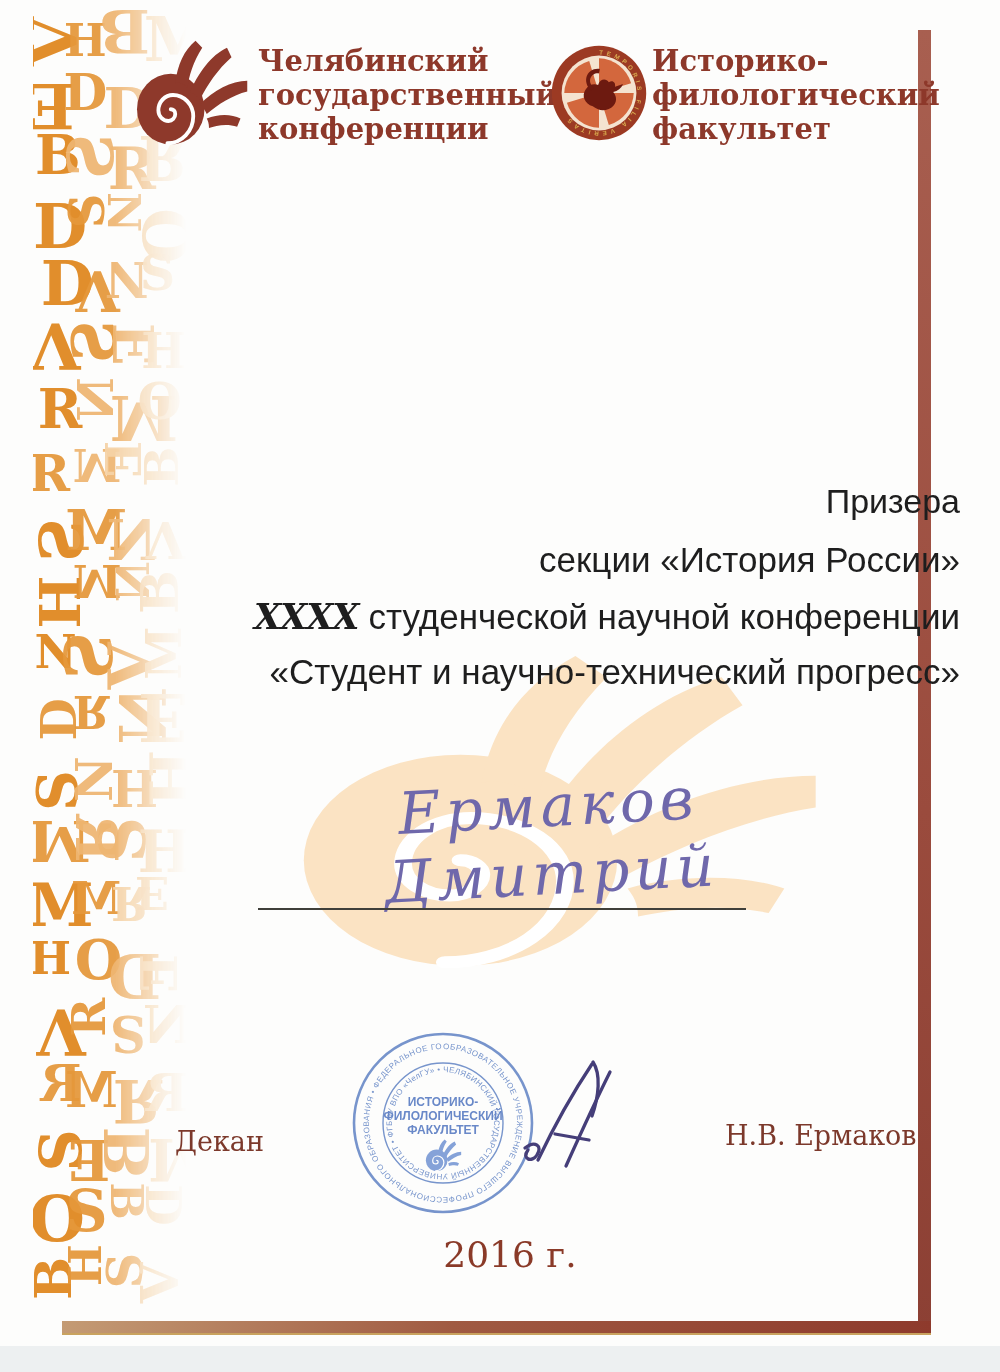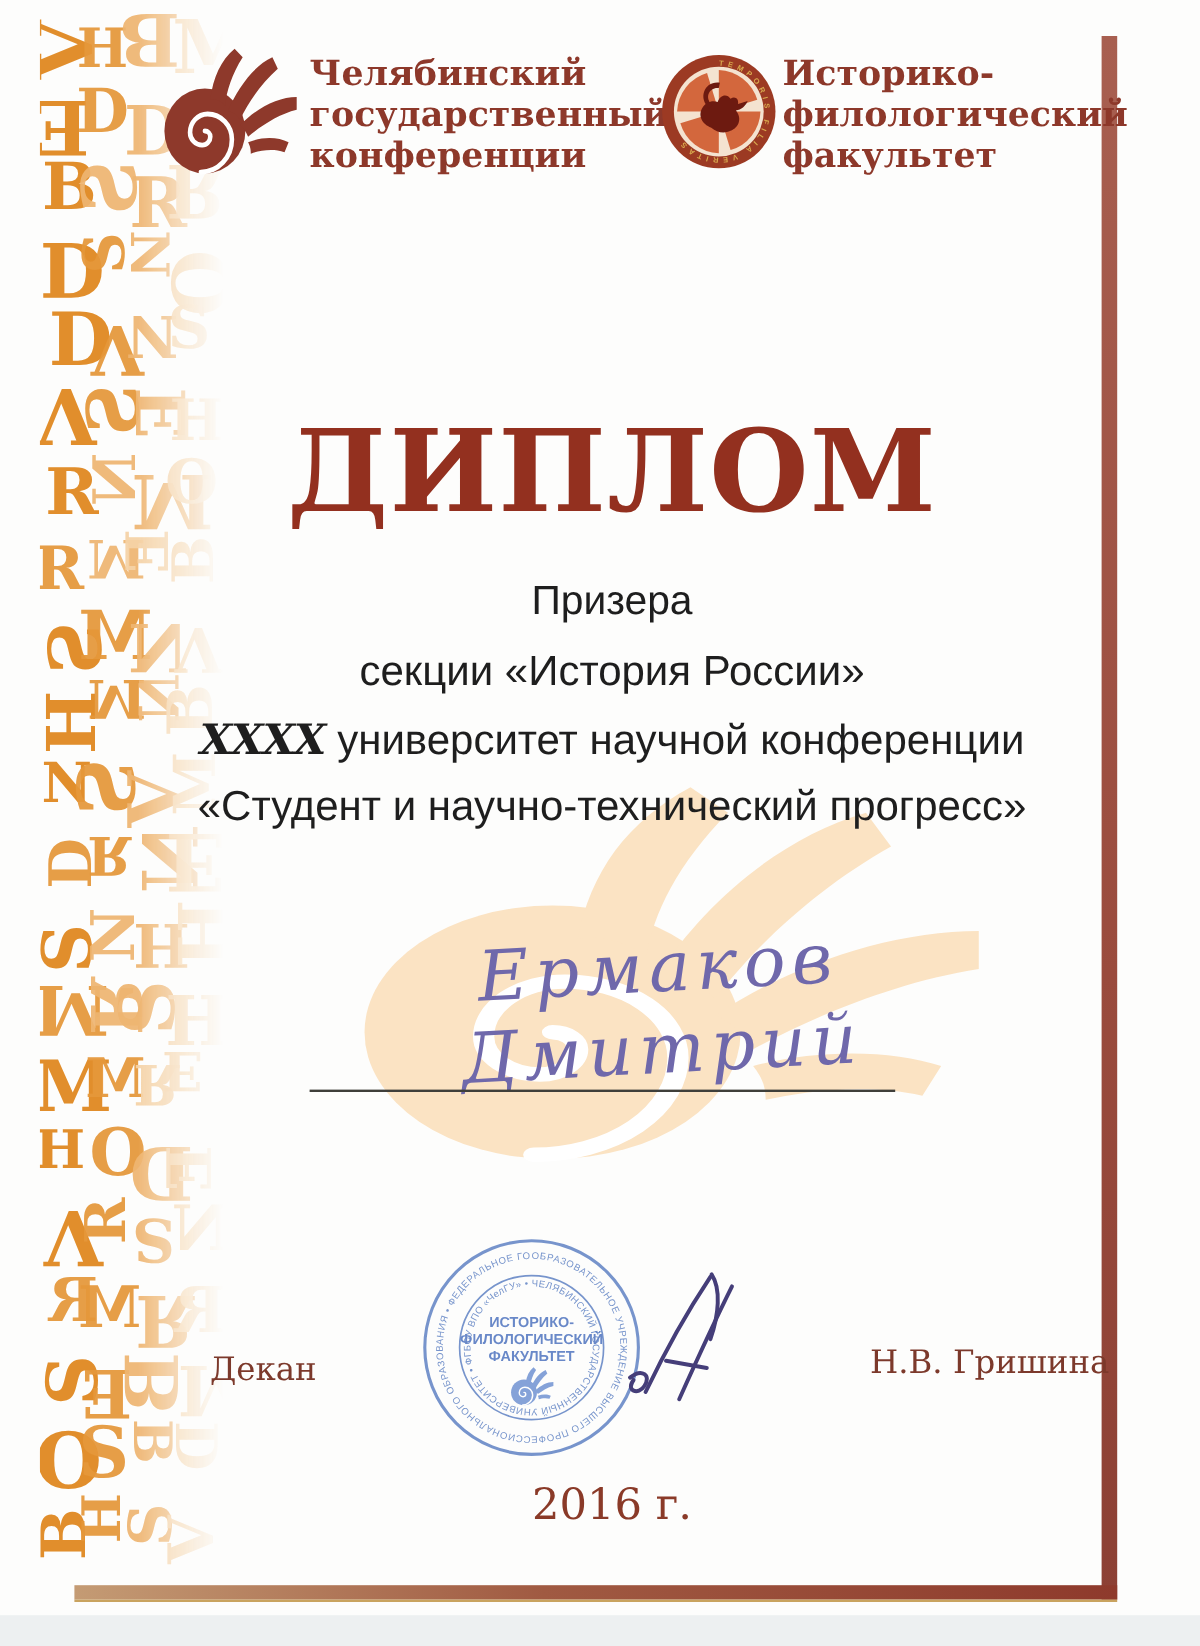--- a/index.html
+++ b/index.html
@@ -27,21 +27,21 @@
     font-size:29px;line-height:34px;color:#8d382a;}
   .fac-emblem{position:absolute;left:550px;top:44px;width:98px;height:98px;}
   .fac-name{position:absolute;left:652px;top:44px;font-family:"DejaVu Serif",serif;font-weight:bold;
     font-size:29px;line-height:34px;color:#8d382a;}
 
   
   .title{position:absolute;left:60px;width:900px;top:338px;text-align:center;
     font-family:"DejaVu Serif",serif;font-weight:bold;font-size:95px;color:#93301f;letter-spacing:1px;z-index:2;}
 
   
-  .award-line{position:absolute;left:60px;width:900px;text-align:center;color:#1e1e1e;font-size:35px;z-index:2;}
+  .award-line{position:absolute;left:60px;width:900px;text-align:right;color:#1e1e1e;font-size:35px;z-index:2;}
   .l1{top:482px;font-size:34px;}
   .l2{top:540px;}
   .l3{top:596px;}
   .l4{top:652px;}
   .numeral{font-family:"DejaVu Serif",serif;font-style:italic;font-weight:600;letter-spacing:-1px;margin-right:10px;}
 
   
   .watermark{position:absolute;left:262px;top:642px;width:585px;height:352px;color:#fbe3c3;z-index:0;}
 
   
@@ -196,25 +196,24 @@
     <text font-size="7" letter-spacing="4" fill="#d8a94e" font-weight="bold">
       <textPath href="#embArc">TEMPORIS  FILIA  VERITAS</textPath>
     </text>
   </svg>
   <div class="fac-name">
     <div>Историко-</div>
     <div>филологический</div>
     <div>факультет</div>
   </div>
 
-  <div class="title">ДИПЛОМ</div>
 
   <div class="award-line l1">Призера</div>
   <div class="award-line l2">секции «История России»</div>
-  <div class="award-line l3"><span class="numeral">XXXX</span><span>университет научной конференции</span></div>
+  <div class="award-line l3"><span class="numeral">XXXX</span><span>студенческой научной конференции</span></div>
   <div class="award-line l4">«Студент и научно-технический прогресс»</div>
 
   <svg class="watermark" viewBox="0 0 112 100" preserveAspectRatio="none">
     <use href="#shell"></use>
   </svg>
 
   <div class="recipient">Ермаков Дмитрий</div>
   <div class="sig-line"></div>
 
   <svg class="stamp" viewBox="0 0 190 190">
@@ -244,18 +243,18 @@
     <g fill="none" stroke="#453e79" stroke-width="3.3" stroke-linecap="round">
       <path d="M25,100 c10,-8 18,-2 12,7 c-5,8 -16,4 -9,-5"></path>
       <path d="M38,112 C58,70 80,34 92,16"></path>
       <path d="M66,118 C84,78 100,44 110,24"></path>
       <path d="M55,86 l34,6"></path>
       <path d="M93,14 c8,12 6,34 -1,54"></path>
     </g>
   </svg>
 
   <div class="dean-label">Декан</div>
-  <div class="dean-name">Н.В. Гришина</div>
+  <div class="dean-name">Н.В. Ермаков</div>
 
   <div class="year">2016 г.</div>
 
   <div class="scan-edge-bottom"></div>
 </div>
 
 </body></html>

